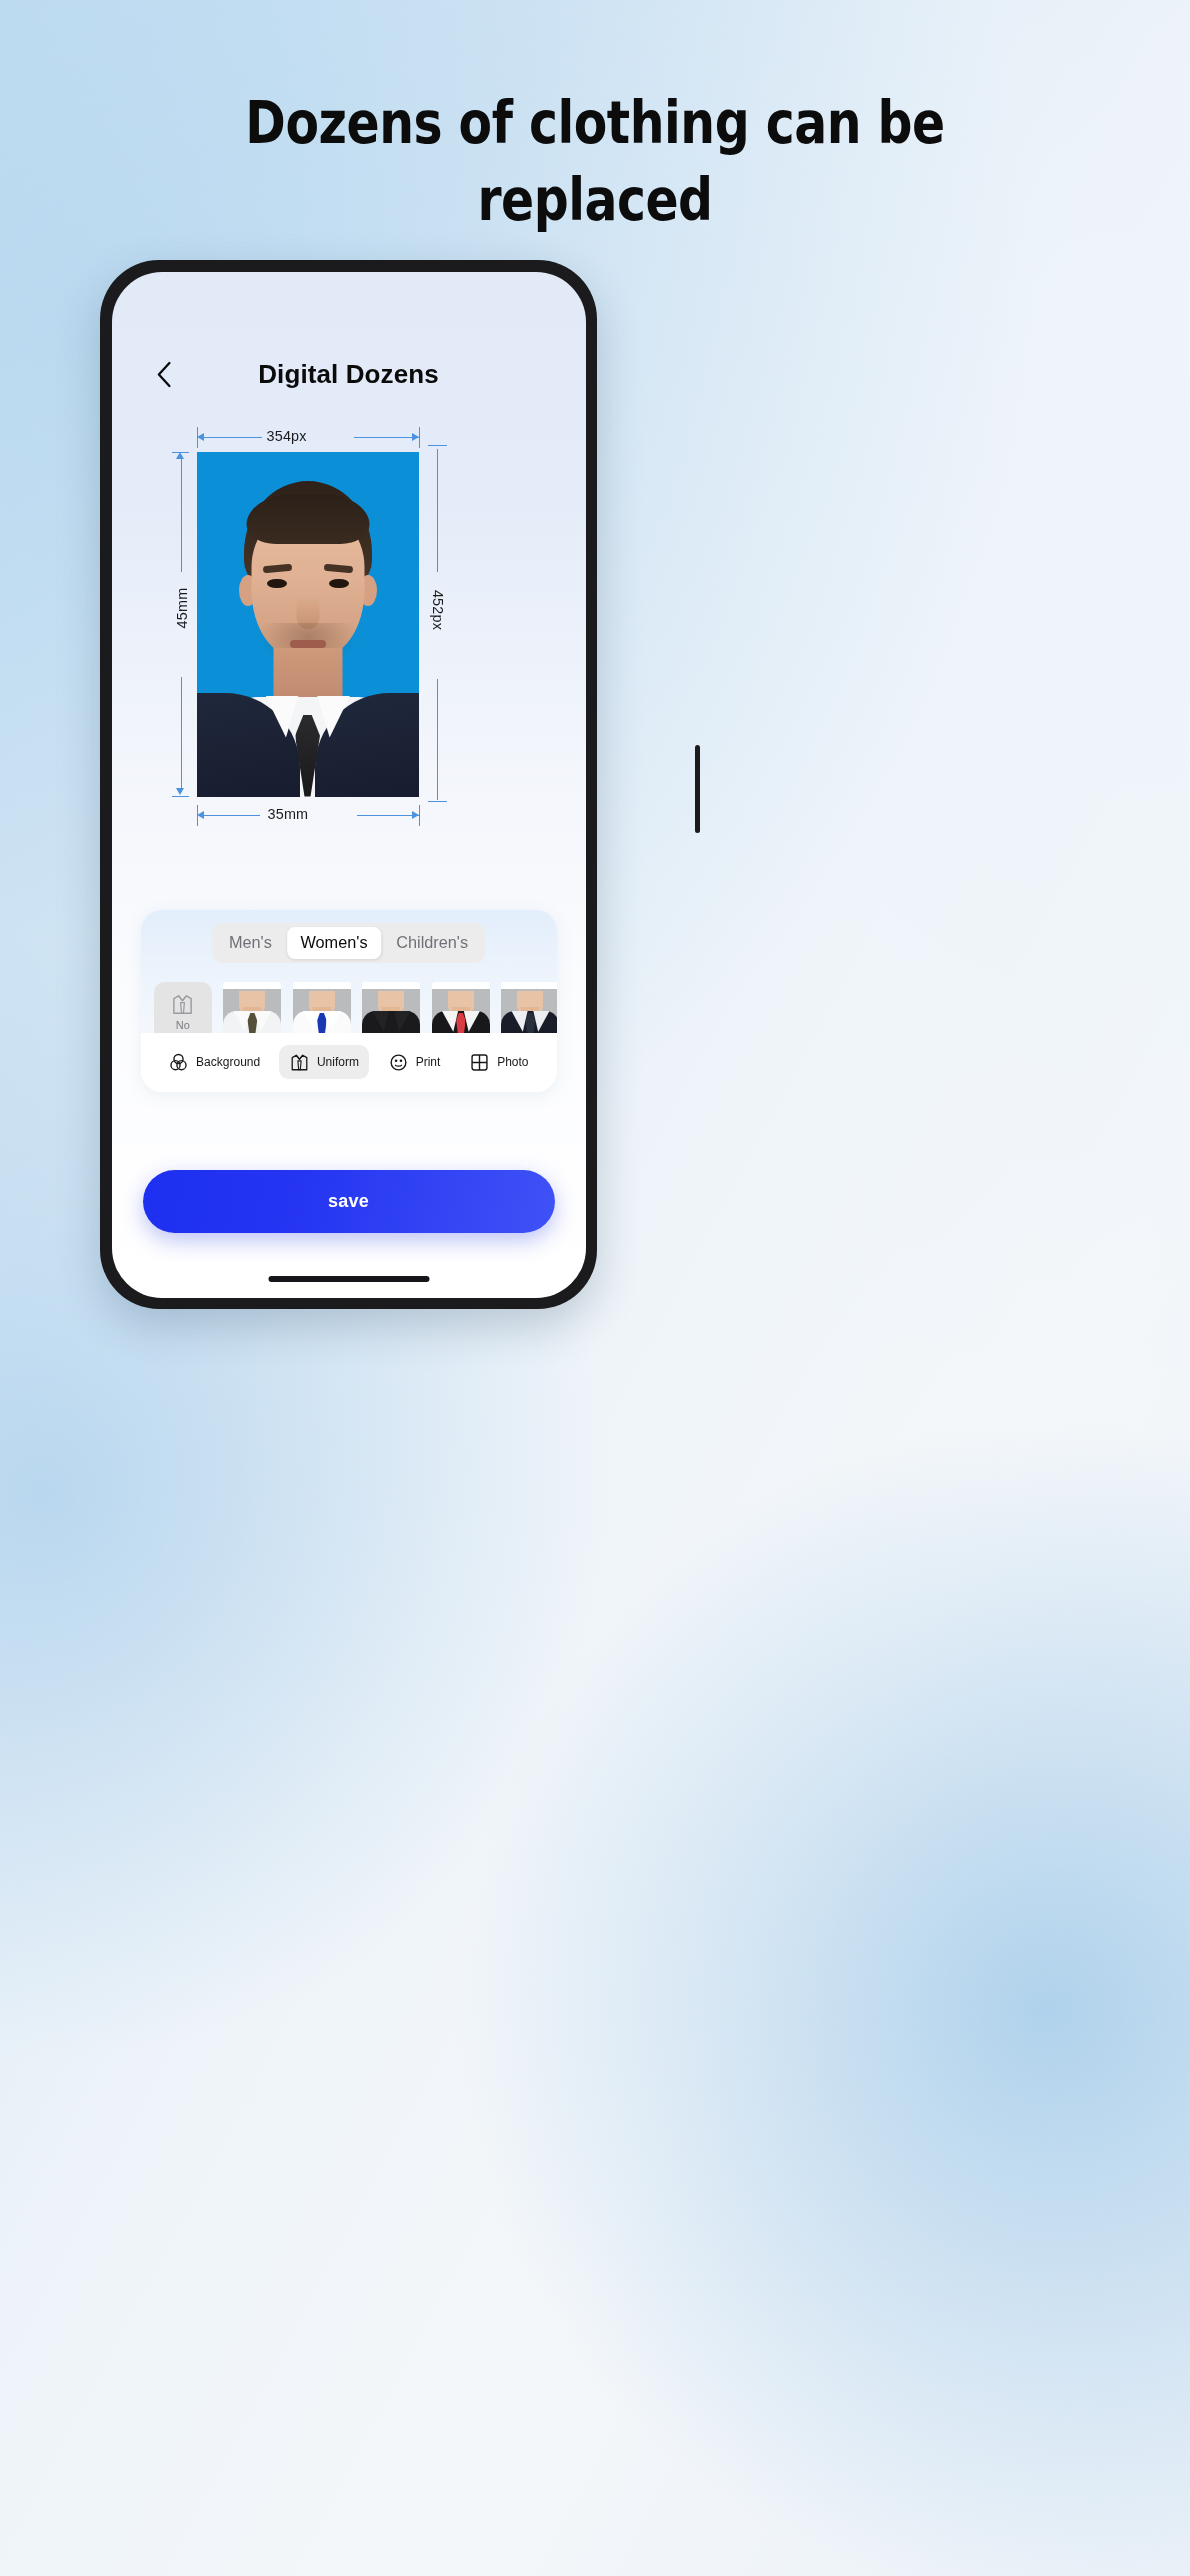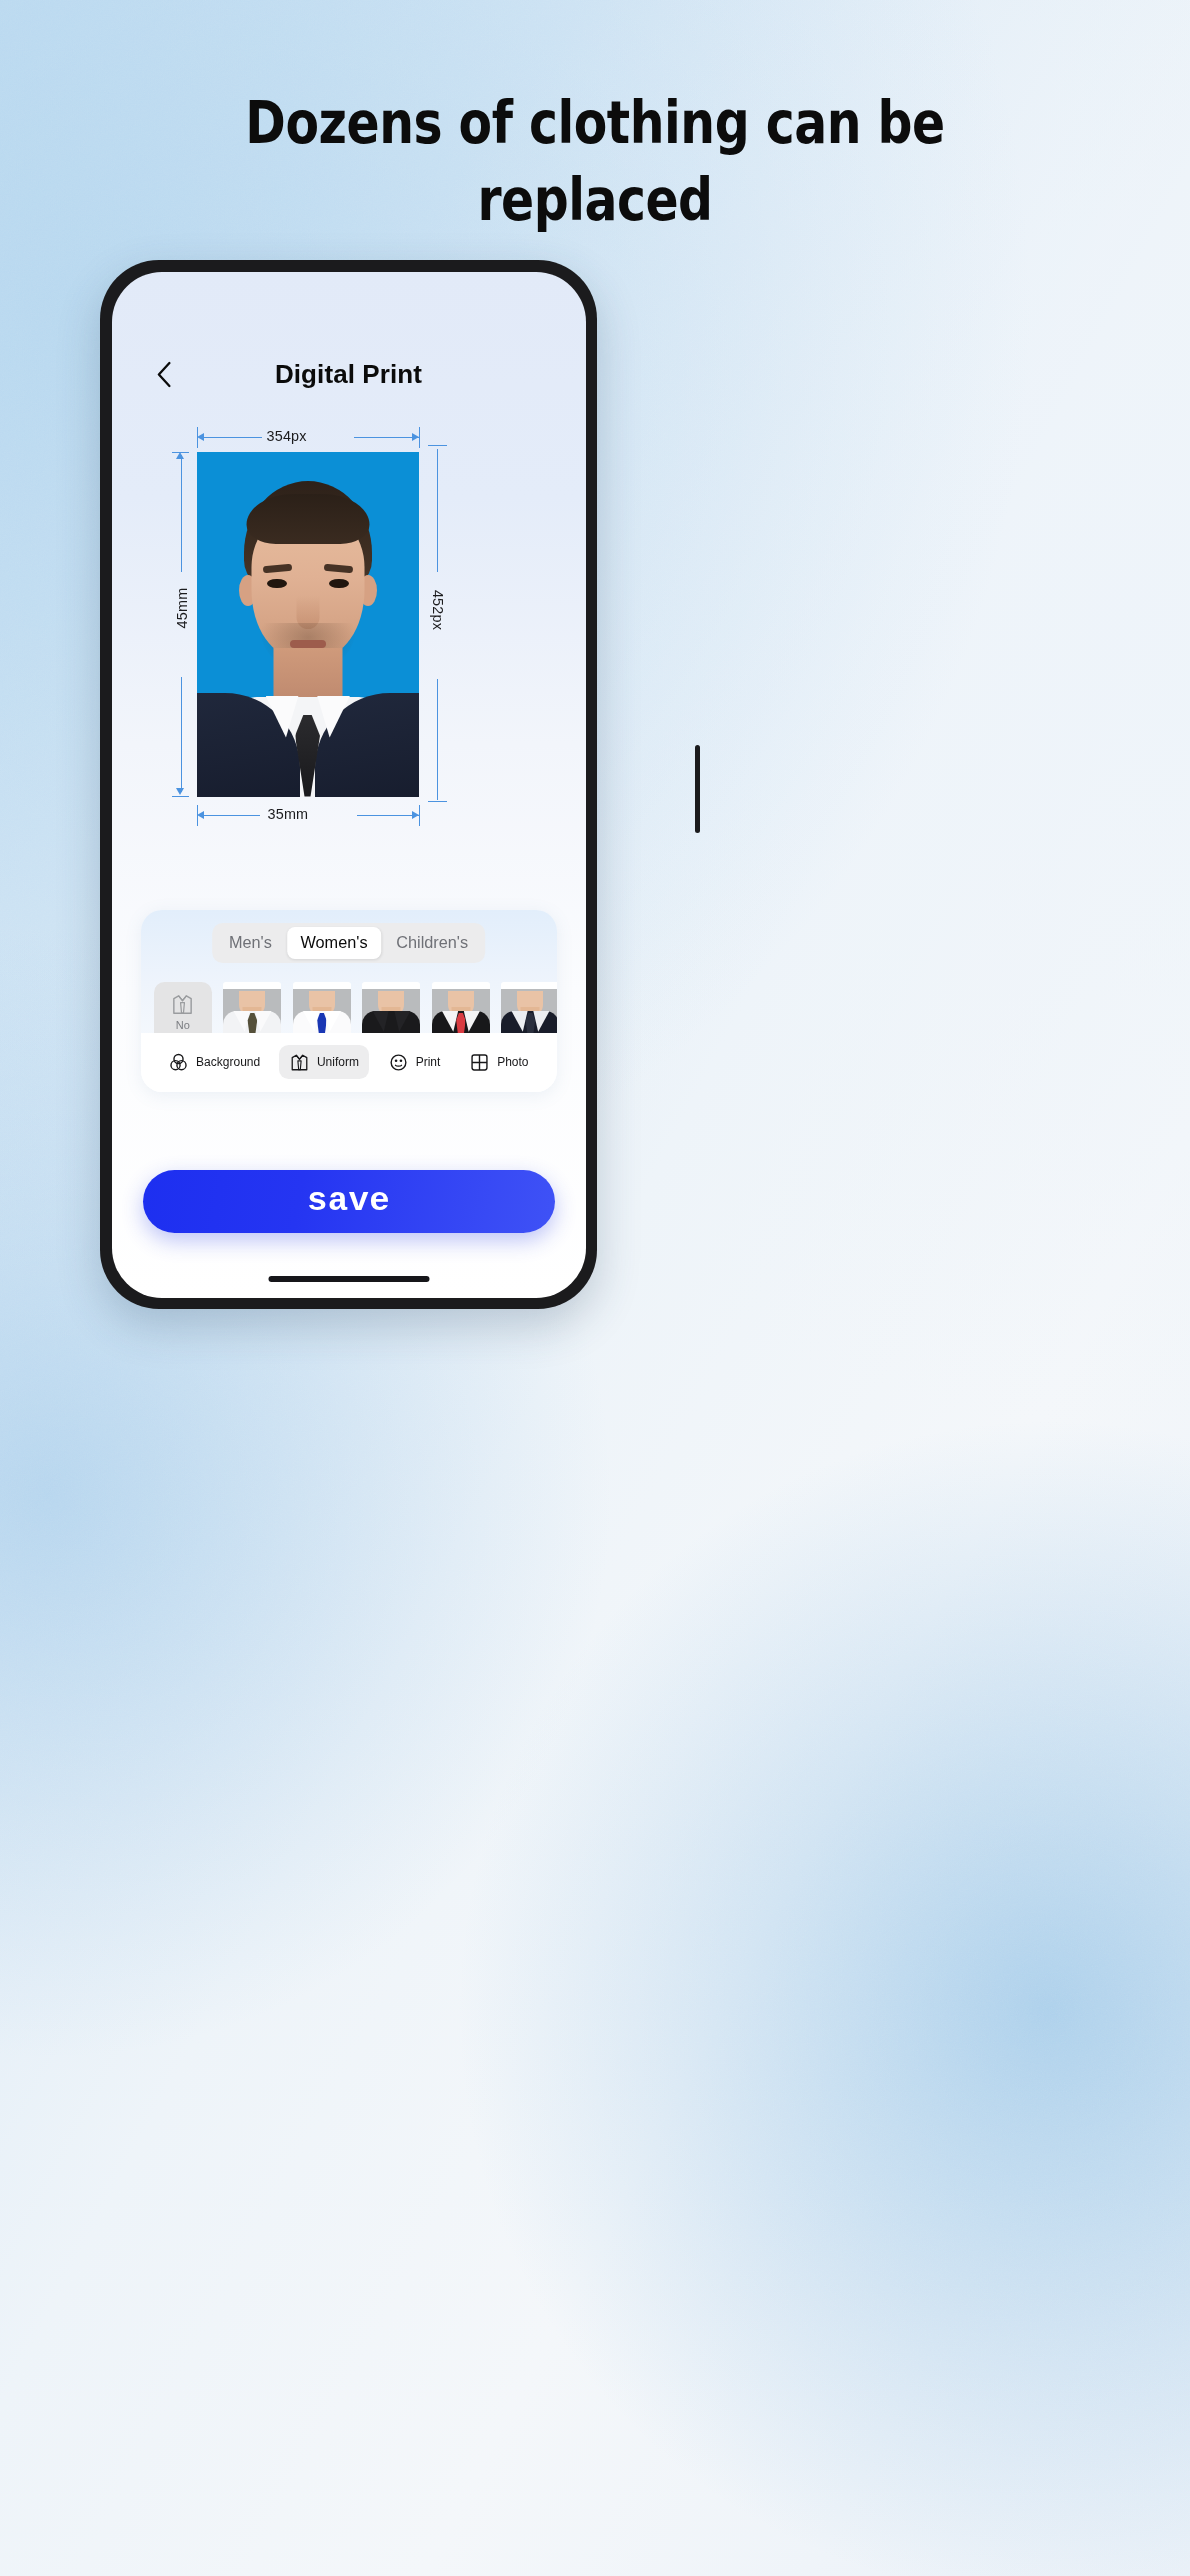--- a/index.html
+++ b/index.html
@@ -417,25 +417,24 @@
     bottom: 65px;
     height: 63px;
     border-radius: 32px;
     background: linear-gradient(100deg, #1d2ff0 0%, #2535f2 38%, #3f52f6 100%);
     box-shadow: 0 7.7px 21px rgba(40,60,230,.30);
     display: flex;
     align-items: center;
     justify-content: center;
   }
   #save-label {
-    font-size: 34px;
+    font-size: 18px;
     font-weight: 700;
     color: #ffffff;
     letter-spacing: 0.3px;
-    font-family: Liberation Mono, monospace;
   }
   #home-indicator {
     position: absolute;
     left: 50%;
     transform: translateX(-50%);
     bottom: 15.3px;
     width: 161px;
     height: 6.7px;
     border-radius: 3.8px;
     background: #16161a;
@@ -466,21 +465,21 @@
 
   <div id="phone-screen">
 
 
     <div id="nav-bar">
       <div id="nav-back">
         <svg width="15.3" height="27" viewBox="0 0 16 28">
           <path d="M14 2 3 14l11 12" stroke="#0b0b0b" stroke-width="2.4" fill="none" stroke-linecap="round" stroke-linejoin="round"></path>
         </svg>
       </div>
-      <div id="nav-title">Digital Print</div>
+      <div id="nav-title">Digital Dozens</div>
     </div>
 
     <div id="photo-area">
 
       <div class="m-tick" style="left:85px; top:9.6px; height:21px;"></div>
       <div class="m-tick" style="left:307px; top:9.6px; height:21px;"></div>
       <div class="m-line m-h" style="left:89px; top:19.6px; width:61px;"></div>
       <div class="m-line m-h" style="left:242px; top:19.6px; width:65px;"></div>
       <div class="arrow left" style="left:85px; top:15.3px;"></div>
       <div class="arrow right" style="left:300px; top:15.3px;"></div>

